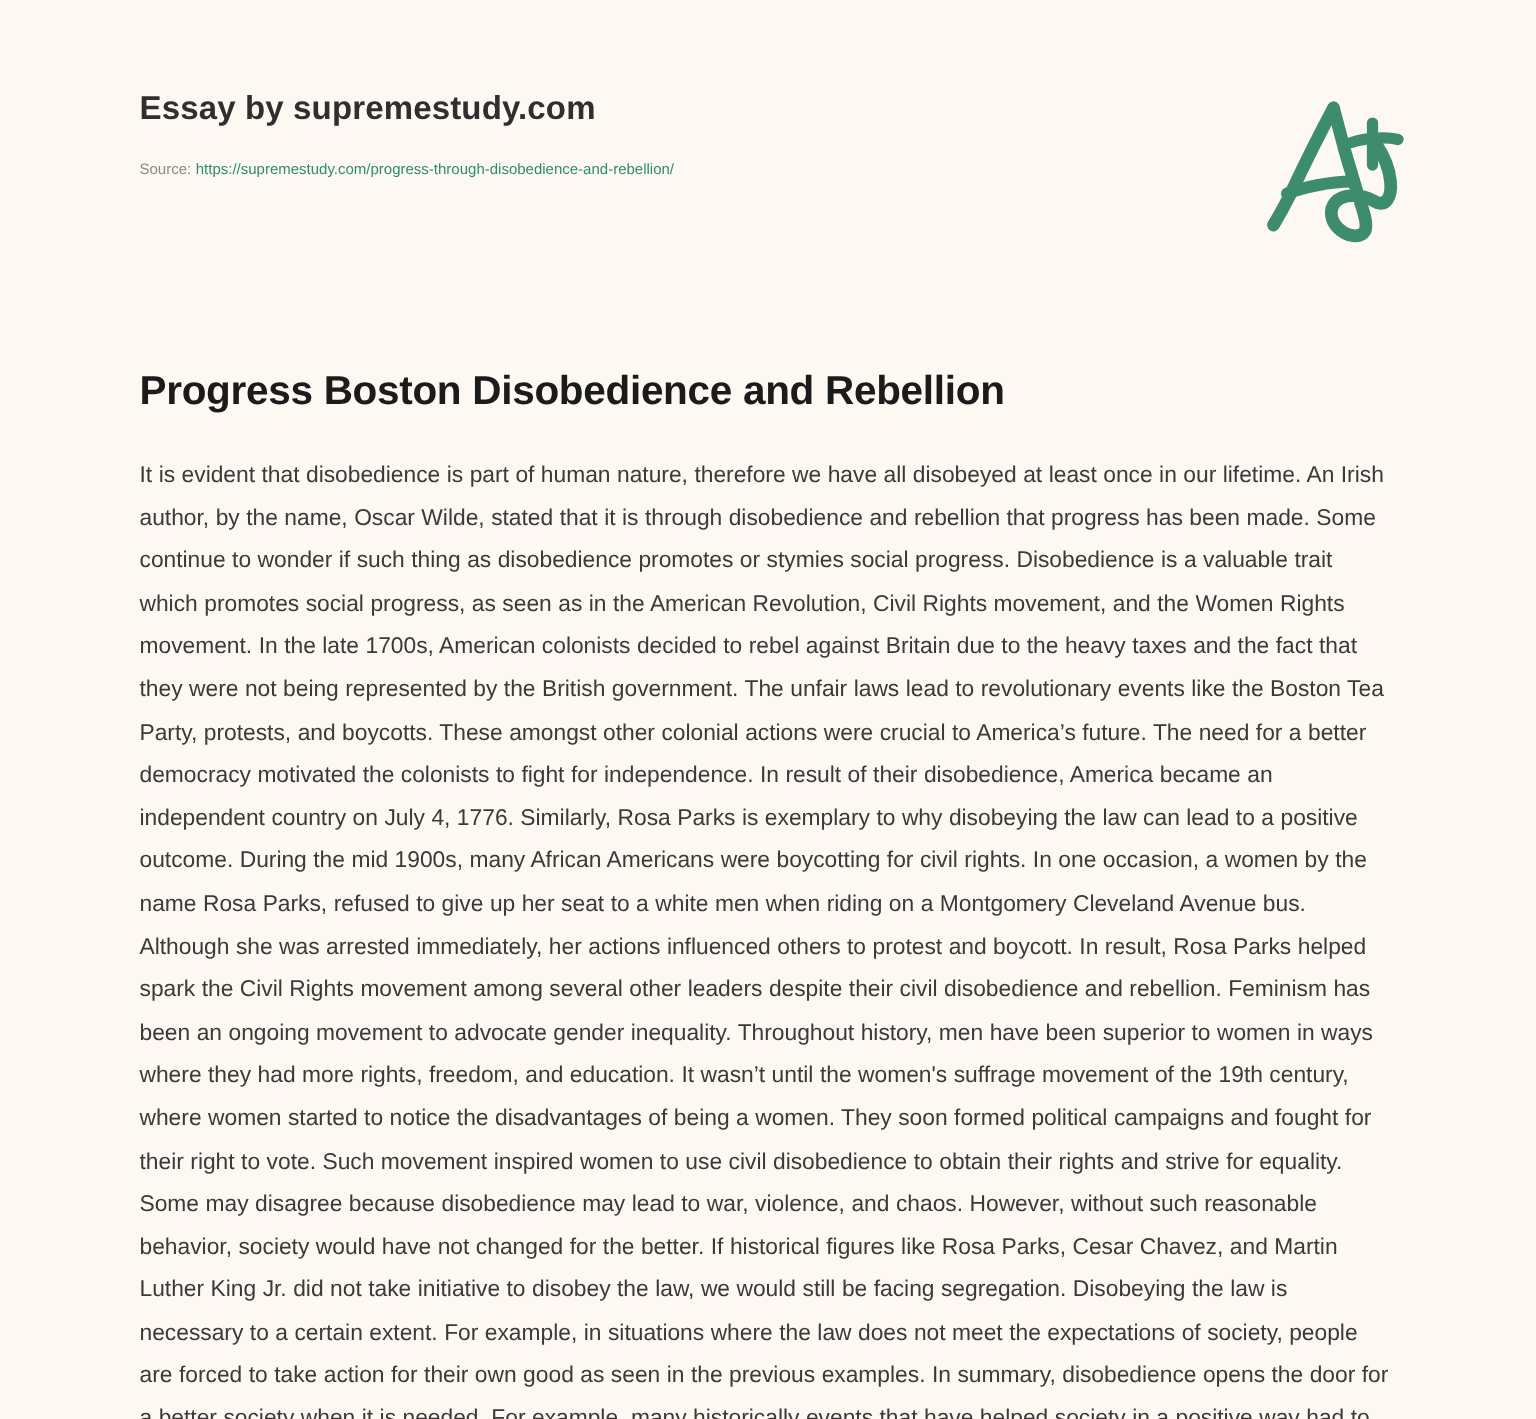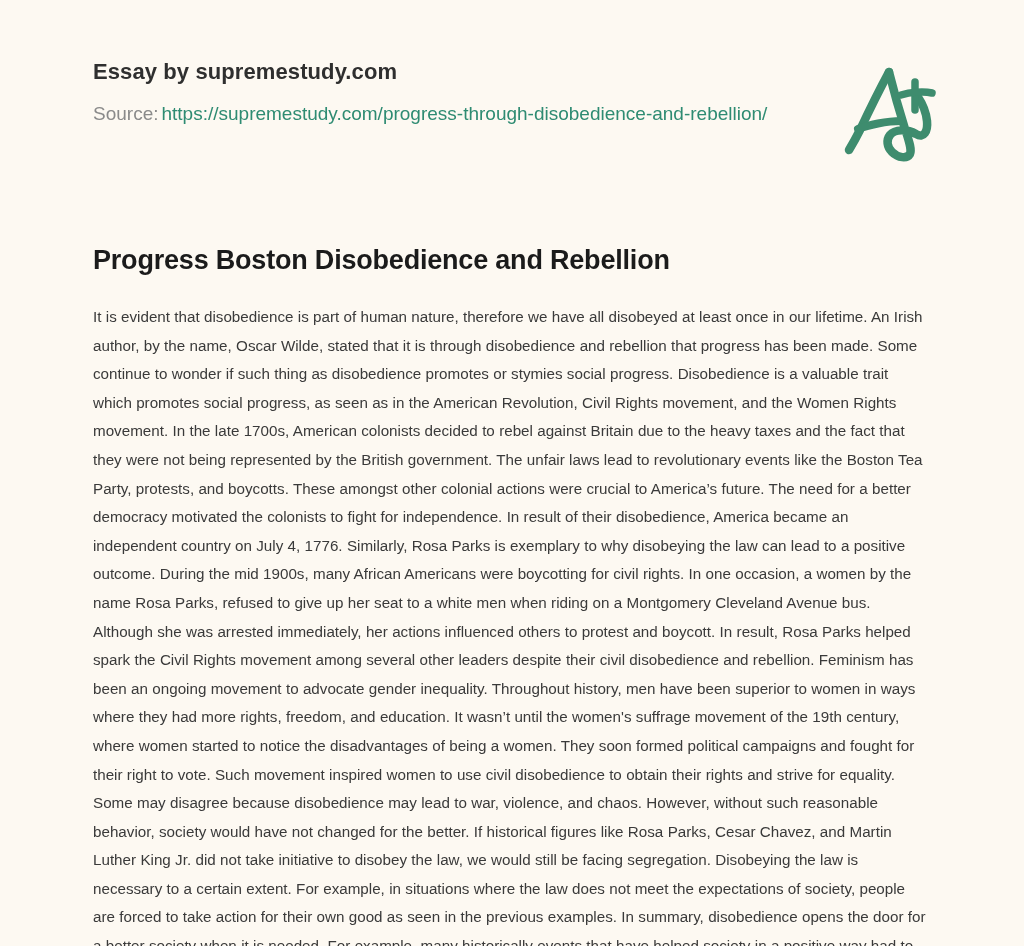--- a/index.html
+++ b/index.html
@@ -36,21 +36,21 @@
     font-size: 22px;
     font-weight: bold;
     color: #2f2f2f;
     letter-spacing: 0.1px;
     line-height: 28px;
     white-space: nowrap;
   }
 
   .source-line {
     margin-top: 18px;
-    font-size: 19px;
+    font-size: 10px;
     line-height: 20px;
     color: #8a8a8a;
     white-space: nowrap;
   }
 
   .source-label {
     color: #8a8a8a;
   }
 
   .source-link {

